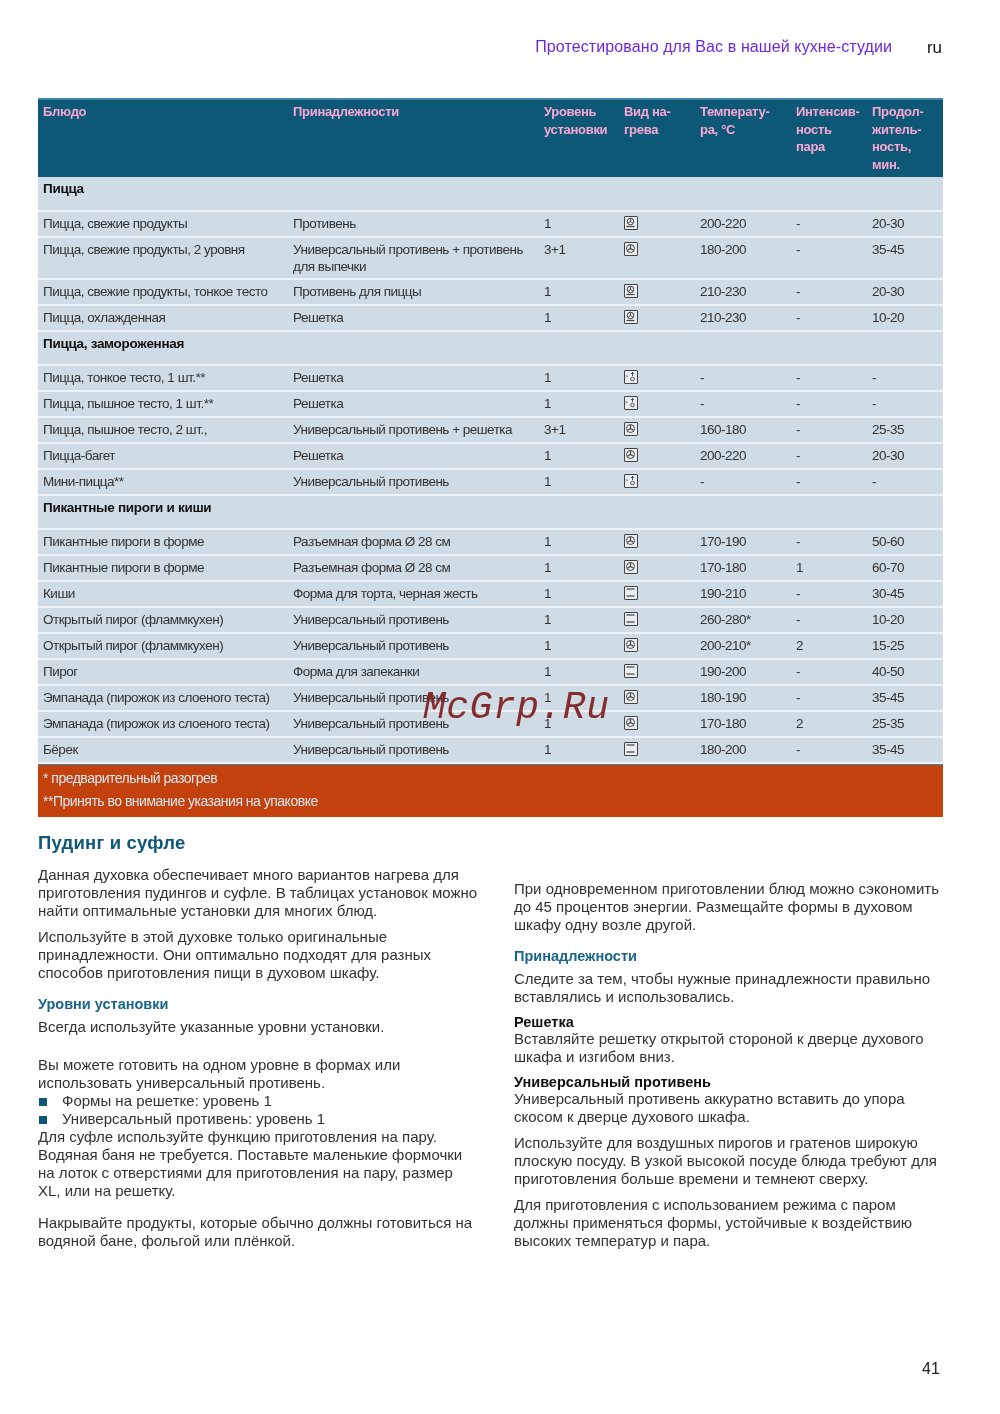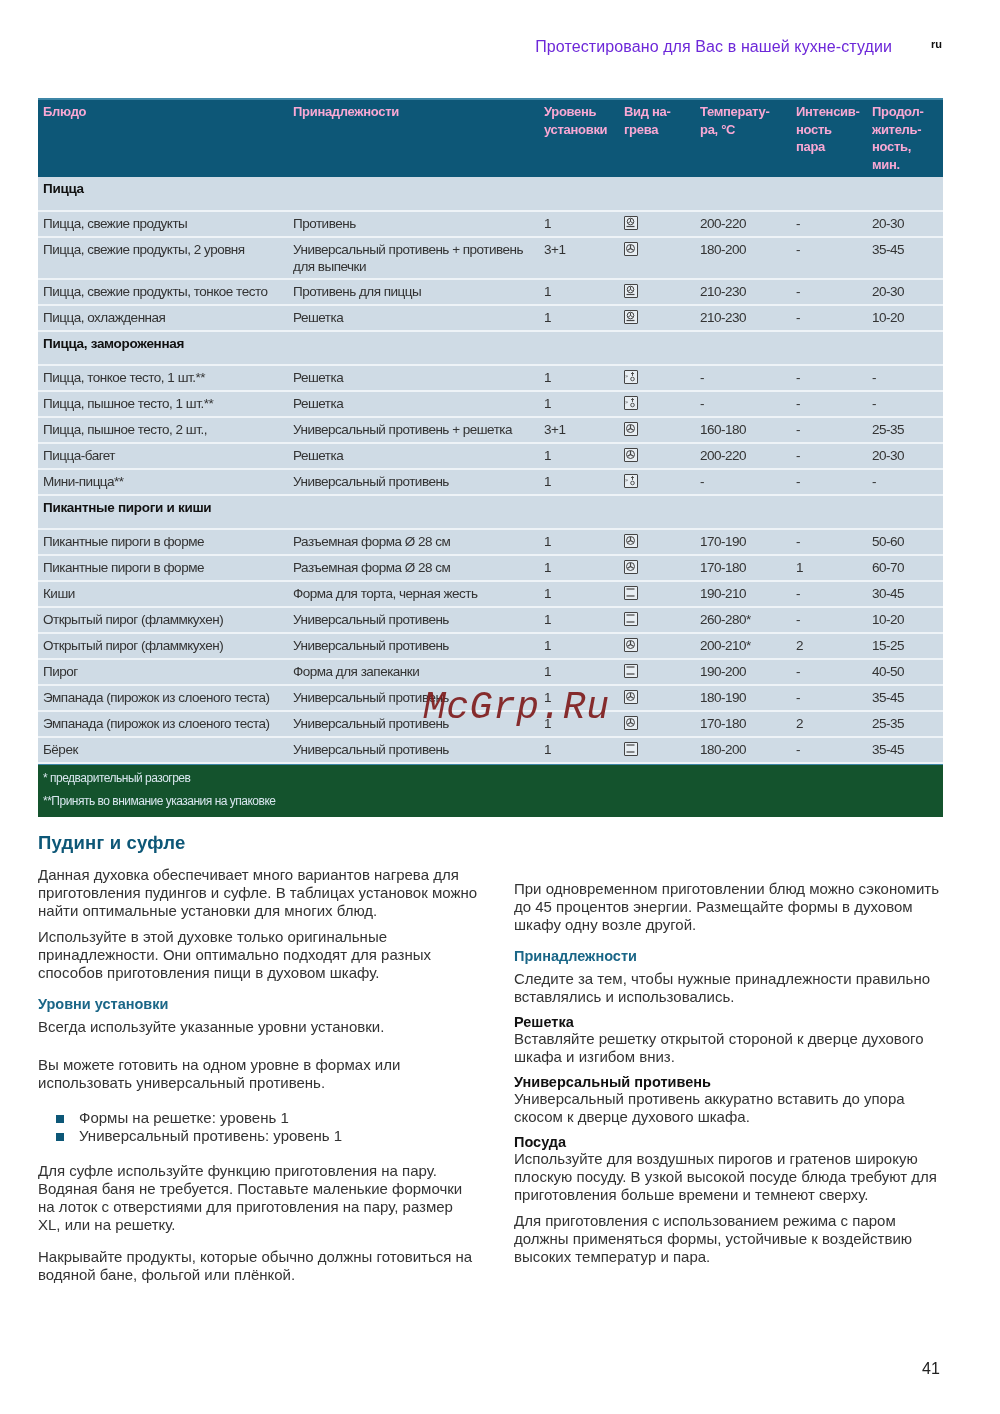--- a/index.html
+++ b/index.html
@@ -1,49 +1,49 @@
 <!DOCTYPE html>
 <html><head>
 <meta charset="utf-8">
 <style>
   * { margin: 0; padding: 0; box-sizing: border-box; }
   html, body { width: 1000px; height: 1414px; background: #ffffff; }
   body { position: relative; font-family: "Liberation Sans", sans-serif; color: #222; }
 
   .page-header { position: absolute; top: 38px; left: 0; width: 1000px; height: 22px; }
   .page-header .title { position: absolute; right: 108px; top: 0; font-size: 16px; color: #6d28d9; letter-spacing: 0.1px; }
-  .page-header .lang { position: absolute; right: 58px; top: 0; font-size: 11px; font-weight: bold; color: #111; }
+  .page-header .lang { position: absolute; right: 58px; top: 0; font-size: 17px; font-weight: normal; color: #111; }
 
   .table-wrap { position: absolute; left: 38px; top: 98px; width: 905px; }
   table { width: 905px; border-collapse: collapse; table-layout: fixed; font-family: "Liberation Sans", sans-serif; font-stretch: condensed; }
   col.c1 { width: 250px; } col.c2 { width: 251px; } col.c3 { width: 80px; } col.c4 { width: 76px; }
   col.c5 { width: 96px; } col.c6 { width: 76px; } col.c7 { width: 76px; }
 
   thead th { background: #0d5777; color: #f9a8d4; font-size: 13px; font-weight: bold; text-align: left; vertical-align: top;
              padding: 3px 5px 0 5px; height: 78px; line-height: 17.5px; border-top: 2px solid #3d86a6; letter-spacing: -0.3px; }
   tbody td { background: #cfdbe5; font-size: 13.5px; color: #333; padding: 3px 5px; height: 24.5px; vertical-align: top;
              border-bottom: 2px solid #eef3f7; letter-spacing: -0.5px; line-height: 17px; }
   tbody tr.group td { font-weight: bold; color: #111; height: 34px; letter-spacing: -0.3px; }
   tbody tr.tall td { height: 42px; }
   td.icon-cell { padding-top: 4px; }
 
   .heat-icon { display: inline-block; width: 14px; height: 14px; border: 1.5px solid #444; border-radius: 1px; position: relative; vertical-align: top; background: #e8eef3; }
   .heat-icon svg { position: absolute; left: 0; top: 0; width: 11px; height: 11px; }
 
-  .footnotes { background: #14532d; color: #d8e6ee; font-size: 12px; padding: 2px 5px 4px 5px; letter-spacing: -0.5px; border-top: 1px solid #3d86a6; }
+  .footnotes { background: #c2410c; color: #d8e6ee; font-size: 14px; padding: 2px 5px 4px 5px; letter-spacing: -0.5px; border-top: 1px solid #3d86a6; }
   .footnotes div { height: 23px; line-height: 23px; }
 
   .col-left { position: absolute; left: 38px; top: 832px; width: 440px; }
   .col-right { position: absolute; left: 514px; top: 880px; width: 440px; }
   h2 { font-size: 18.5px; color: #0d5777; font-weight: bold; margin-bottom: 12px; letter-spacing: 0.2px; }
   h3 { font-size: 14.5px; color: #1a6687; font-weight: bold; margin: 14px 0 6px 0; }
   h4 { font-size: 14.5px; color: #111; font-weight: bold; margin: 0; }
   p { font-size: 15px; line-height: 18px; color: #333; margin-bottom: 8px; }
   p.tight { margin-bottom: 0; }
-  ul.bullets { list-style: none; margin: 17px; }
+  ul.bullets { list-style: none; margin: 0; }
   ul.bullets li { font-size: 15px; line-height: 18px; color: #333; position: relative; padding-left: 24px; }
   ul.bullets li::before { content: ""; position: absolute; left: 1px; top: 6px; width: 8px; height: 8px; background: #0d5777; }
   .gap { height: 12px; }
 
   .page-number { position: absolute; left: 922px; top: 1360px; font-size: 16px; color: #222; }
   .watermark { position: absolute; left: 423px; top: 686px; font-size: 38px; color: #7f1d1d; font-style: italic; font-family: Liberation Mono, monospace; letter-spacing: 0.5px; opacity: 0.92; }
 </style>
 </head>
 <body>
 
@@ -356,18 +356,17 @@
 </div>
 
 <div class="col-right">
   <p>При одновременном приготовлении блюд  можно сэкономить до 45 процентов энергии. Размещайте формы в духовом шкафу одну возле другой.</p>
   <h3>Принадлежности</h3>
   <p>Следите за тем, чтобы нужные принадлежности правильно вставлялись и использовались.</p>
   <h4>Решетка</h4>
   <p>Вставляйте  решетку открытой стороной к дверце духового шкафа  и изгибом вниз.</p>
   <h4>Универсальный противень</h4>
   <p>Универсальный противень аккуратно вставить до упора скосом к дверце духового шкафа.</p>
-  <h4>Посуда</h4>
   <p>Используйте для воздушных пирогов и гратенов широкую плоскую посуду. В узкой высокой посуде блюда требуют для приготовления больше времени и темнеют сверху.</p>
   <p>Для приготовления с использованием режима с паром должны применяться формы, устойчивые к воздействию высоких температур и пара.</p>
 </div>
 
 <div class="page-number">41</div>
 
 </body></html>

